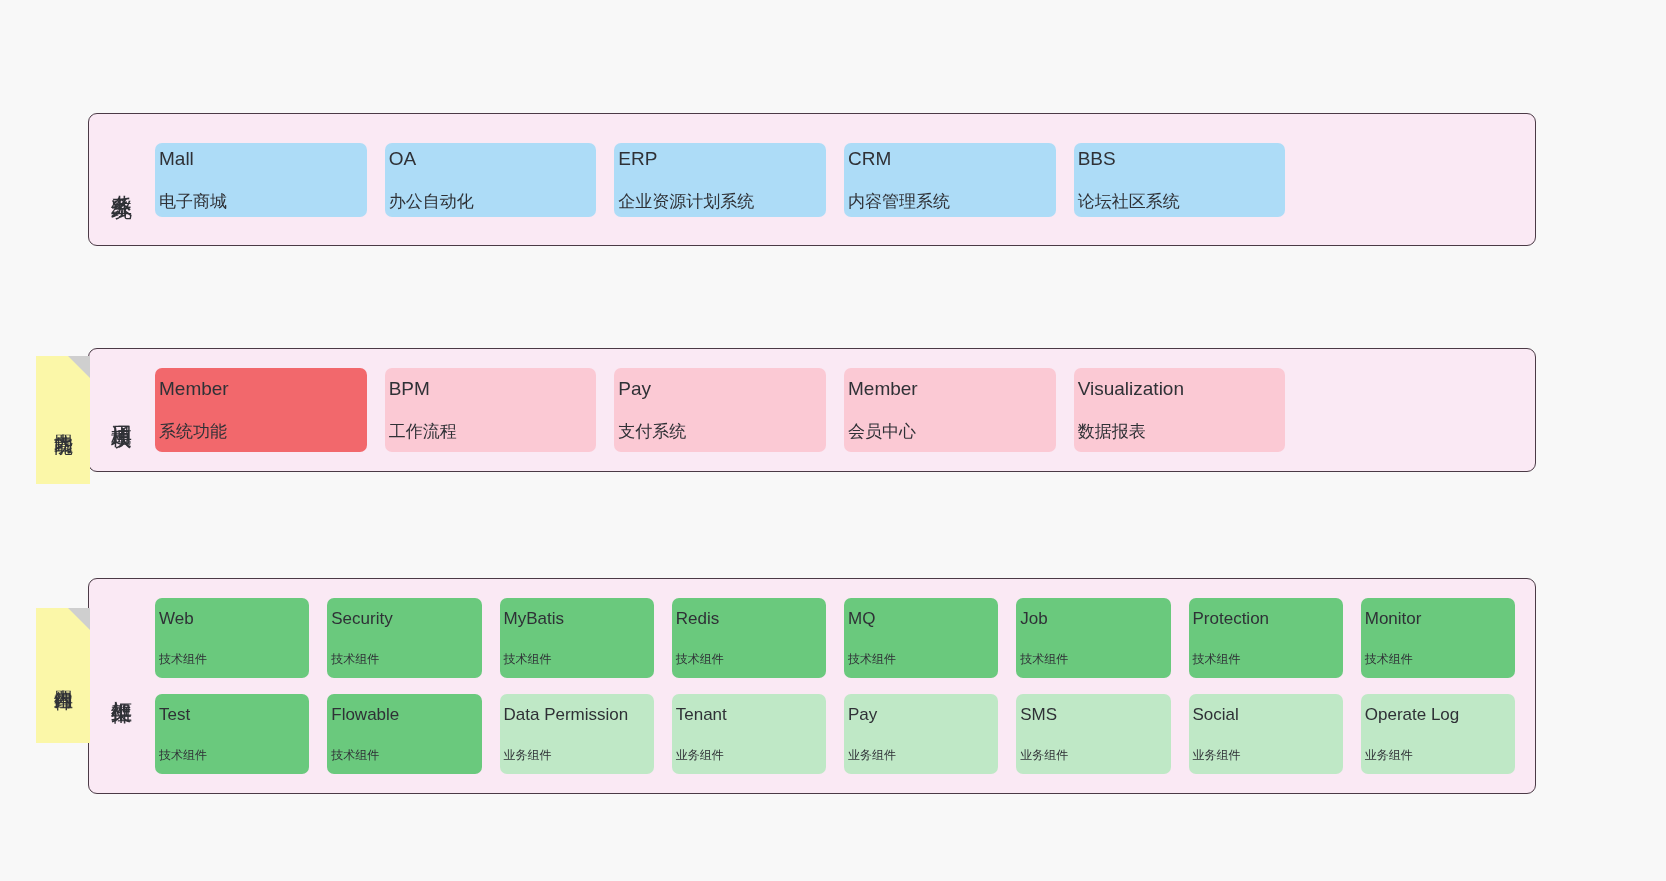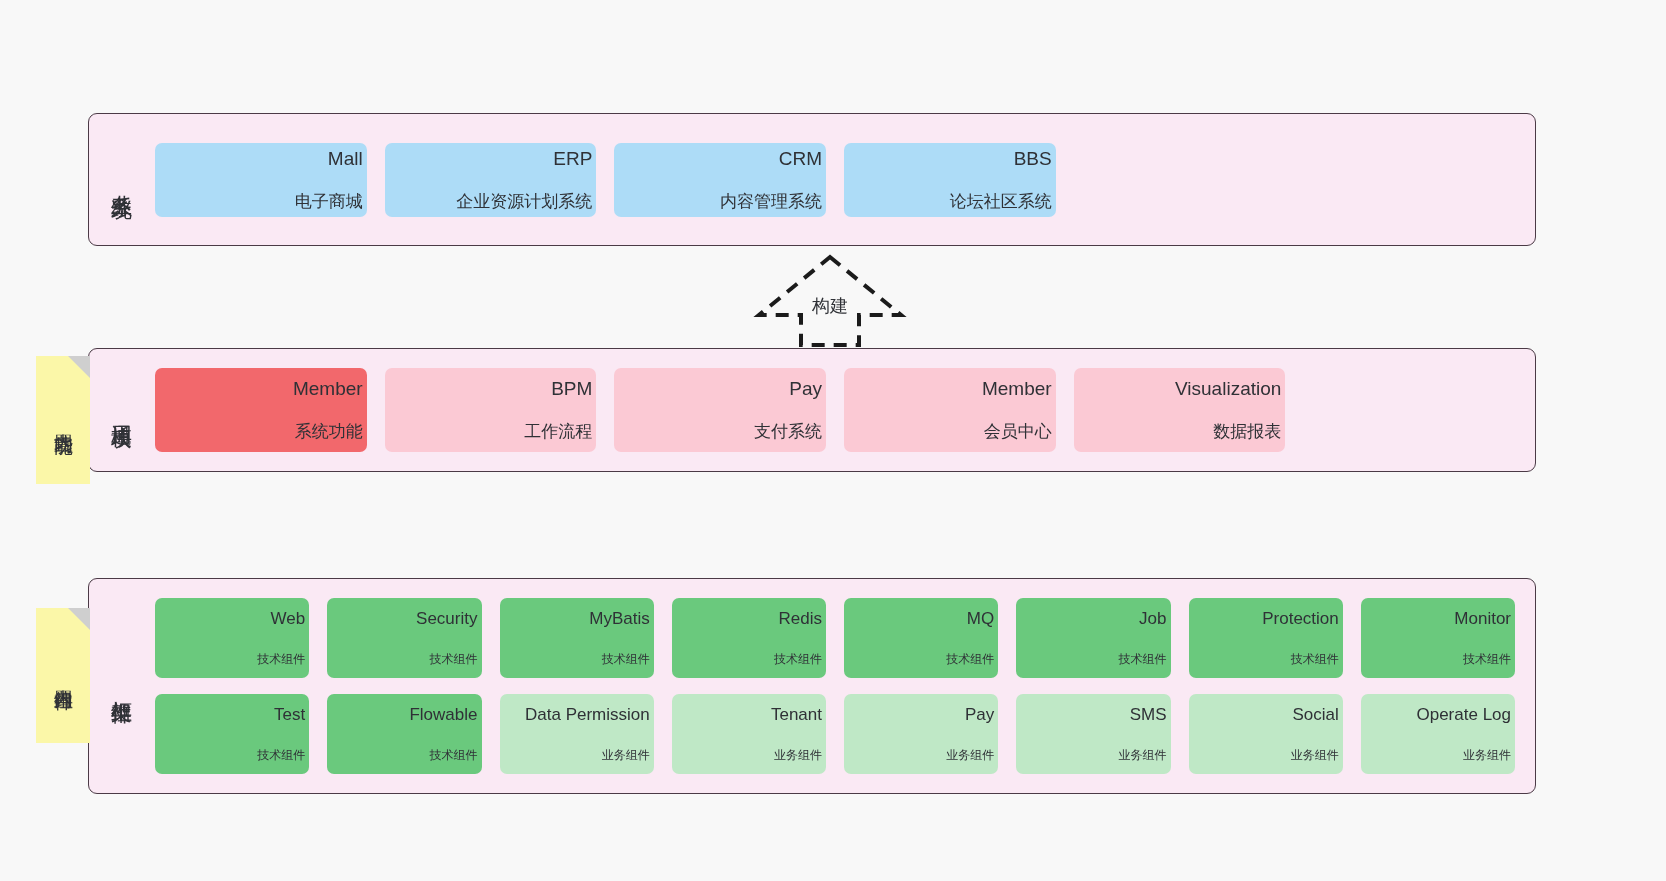--- a/index.html
+++ b/index.html
@@ -51,21 +51,21 @@
     gap:18px;
   }
   .row.cols6{grid-template-columns:repeat(6,1fr);}
   .row.cols8{grid-template-columns:repeat(8,1fr);}
 
   
   .card{
     border-radius:7px;
     display:flex;
     flex-direction:column;
-    align-items:flex-end;
+    align-items:flex-start;
     justify-content:center;
     text-align:center;
     line-height:1.22;
     box-sizing:border-box;
     padding:6px 4px;
   }
   .card .t1{font-size:19px;}
   .card .t2{font-size:17px;margin-top:22px;}
   .card.small .t1{font-size:17px;}
   .card.small .t2{font-size:12px;}
@@ -130,41 +130,39 @@
 
   <div class="layer layer1" id="layer-1" style="left:88px;top:113px;width:1448px;height:133px;">
     <div class="layer-title">业务系统</div>
     <div class="layer-body">
       <div class="row cols6" id="row-l1">
           <div class="card c-blue">
             <div class="t1">Mall</div>
             <div class="t2">电子商城</div>
           </div>
           <div class="card c-blue">
+            <div class="t1">OA</div>
+            <div class="t2">办公自动化</div>
+          </div>
+          <div class="card c-blue">
             <div class="t1">ERP</div>
             <div class="t2">企业资源计划系统</div>
           </div>
           <div class="card c-blue">
             <div class="t1">CRM</div>
             <div class="t2">内容管理系统</div>
           </div>
           <div class="card c-blue">
             <div class="t1">BBS</div>
             <div class="t2">论坛社区系统</div>
           </div>
         </div>
     </div>
   </div>
 
-  <div class="arrow" style="left:755px;top:253px;">
-    <svg viewBox="0 0 150 94" preserveAspectRatio="none" aria-hidden="true">
-      <path d="M 75 4 L 146 62 L 104 62 L 104 92 L 46 92 L 46 62 L 4 62 Z" fill="none" stroke="#1b1b1b" stroke-width="4" stroke-dasharray="13 9" stroke-linejoin="miter"></path>
-    </svg>
-    <span class="alabel">构建</span>
-  </div>
 
   <div class="note" style="left:36px;top:356px;width:54px;height:128px;">
     <span class="fold"></span>
     <span>内置功能</span>
   </div>
 
   <div class="layer layer2" id="layer-2" style="left:88px;top:348px;width:1448px;height:124px;">
     <div class="layer-title">通用模块</div>
     <div class="layer-body">
       <div class="row cols6" id="row-l2">

